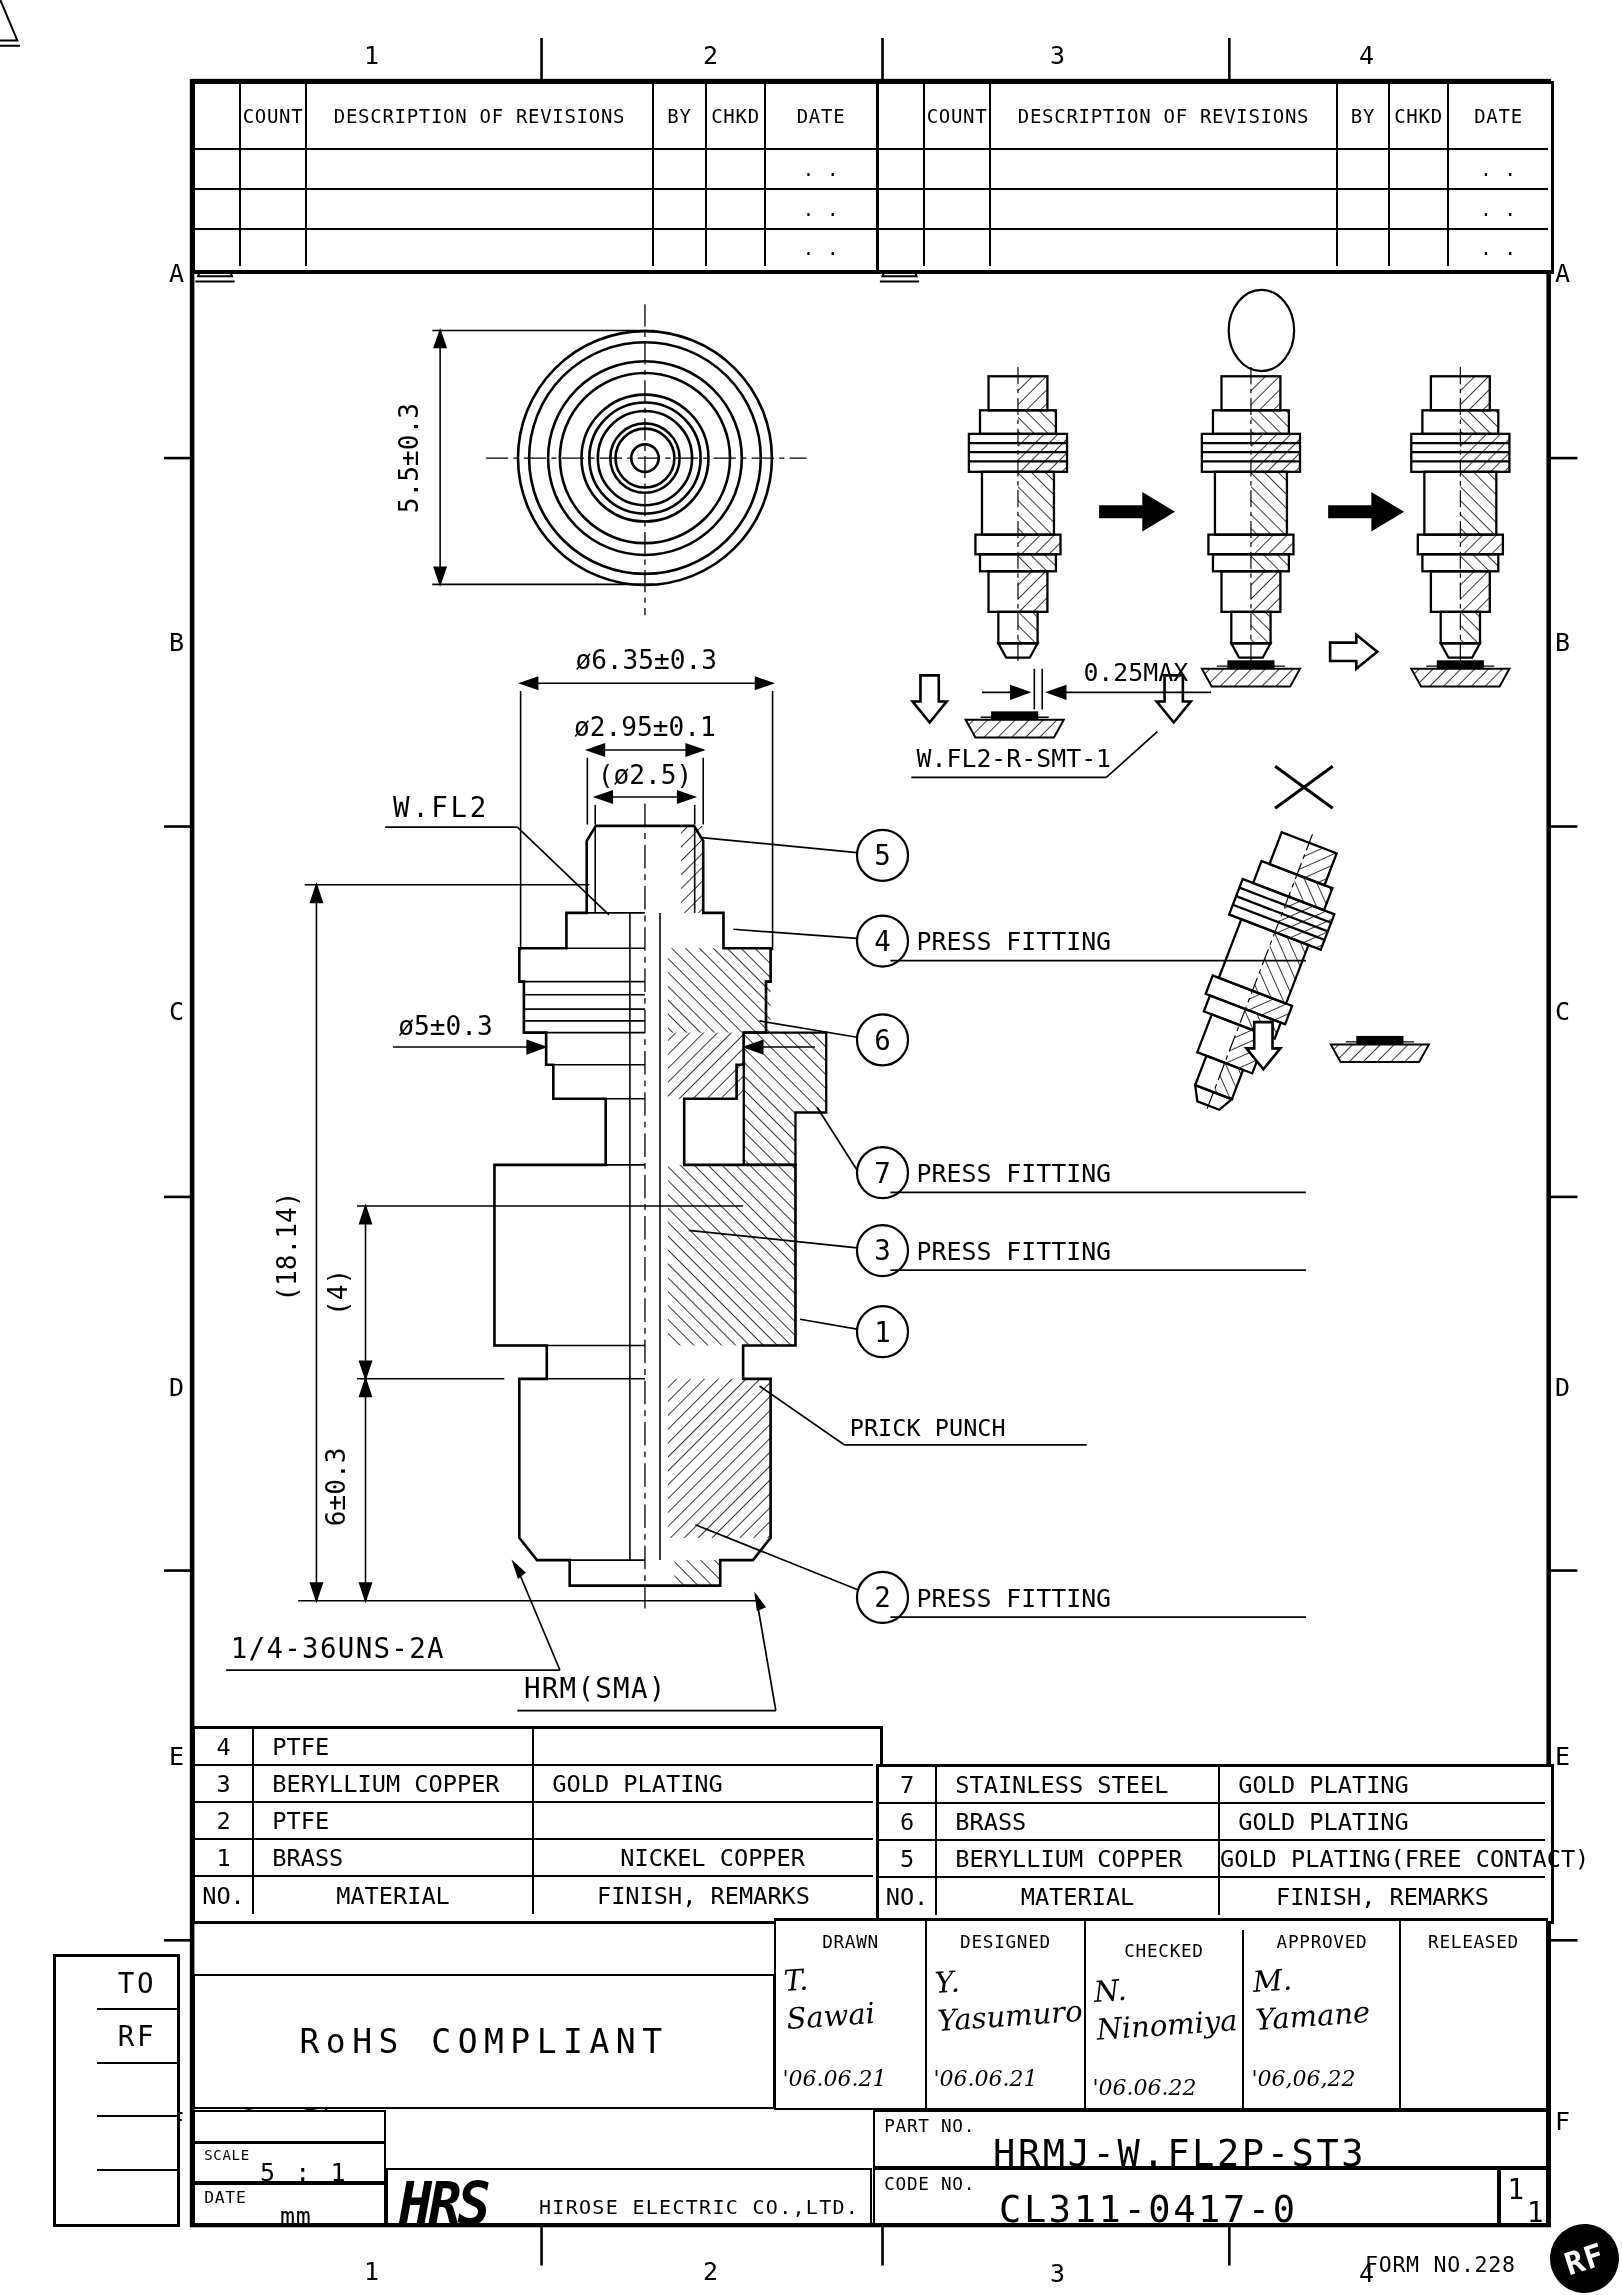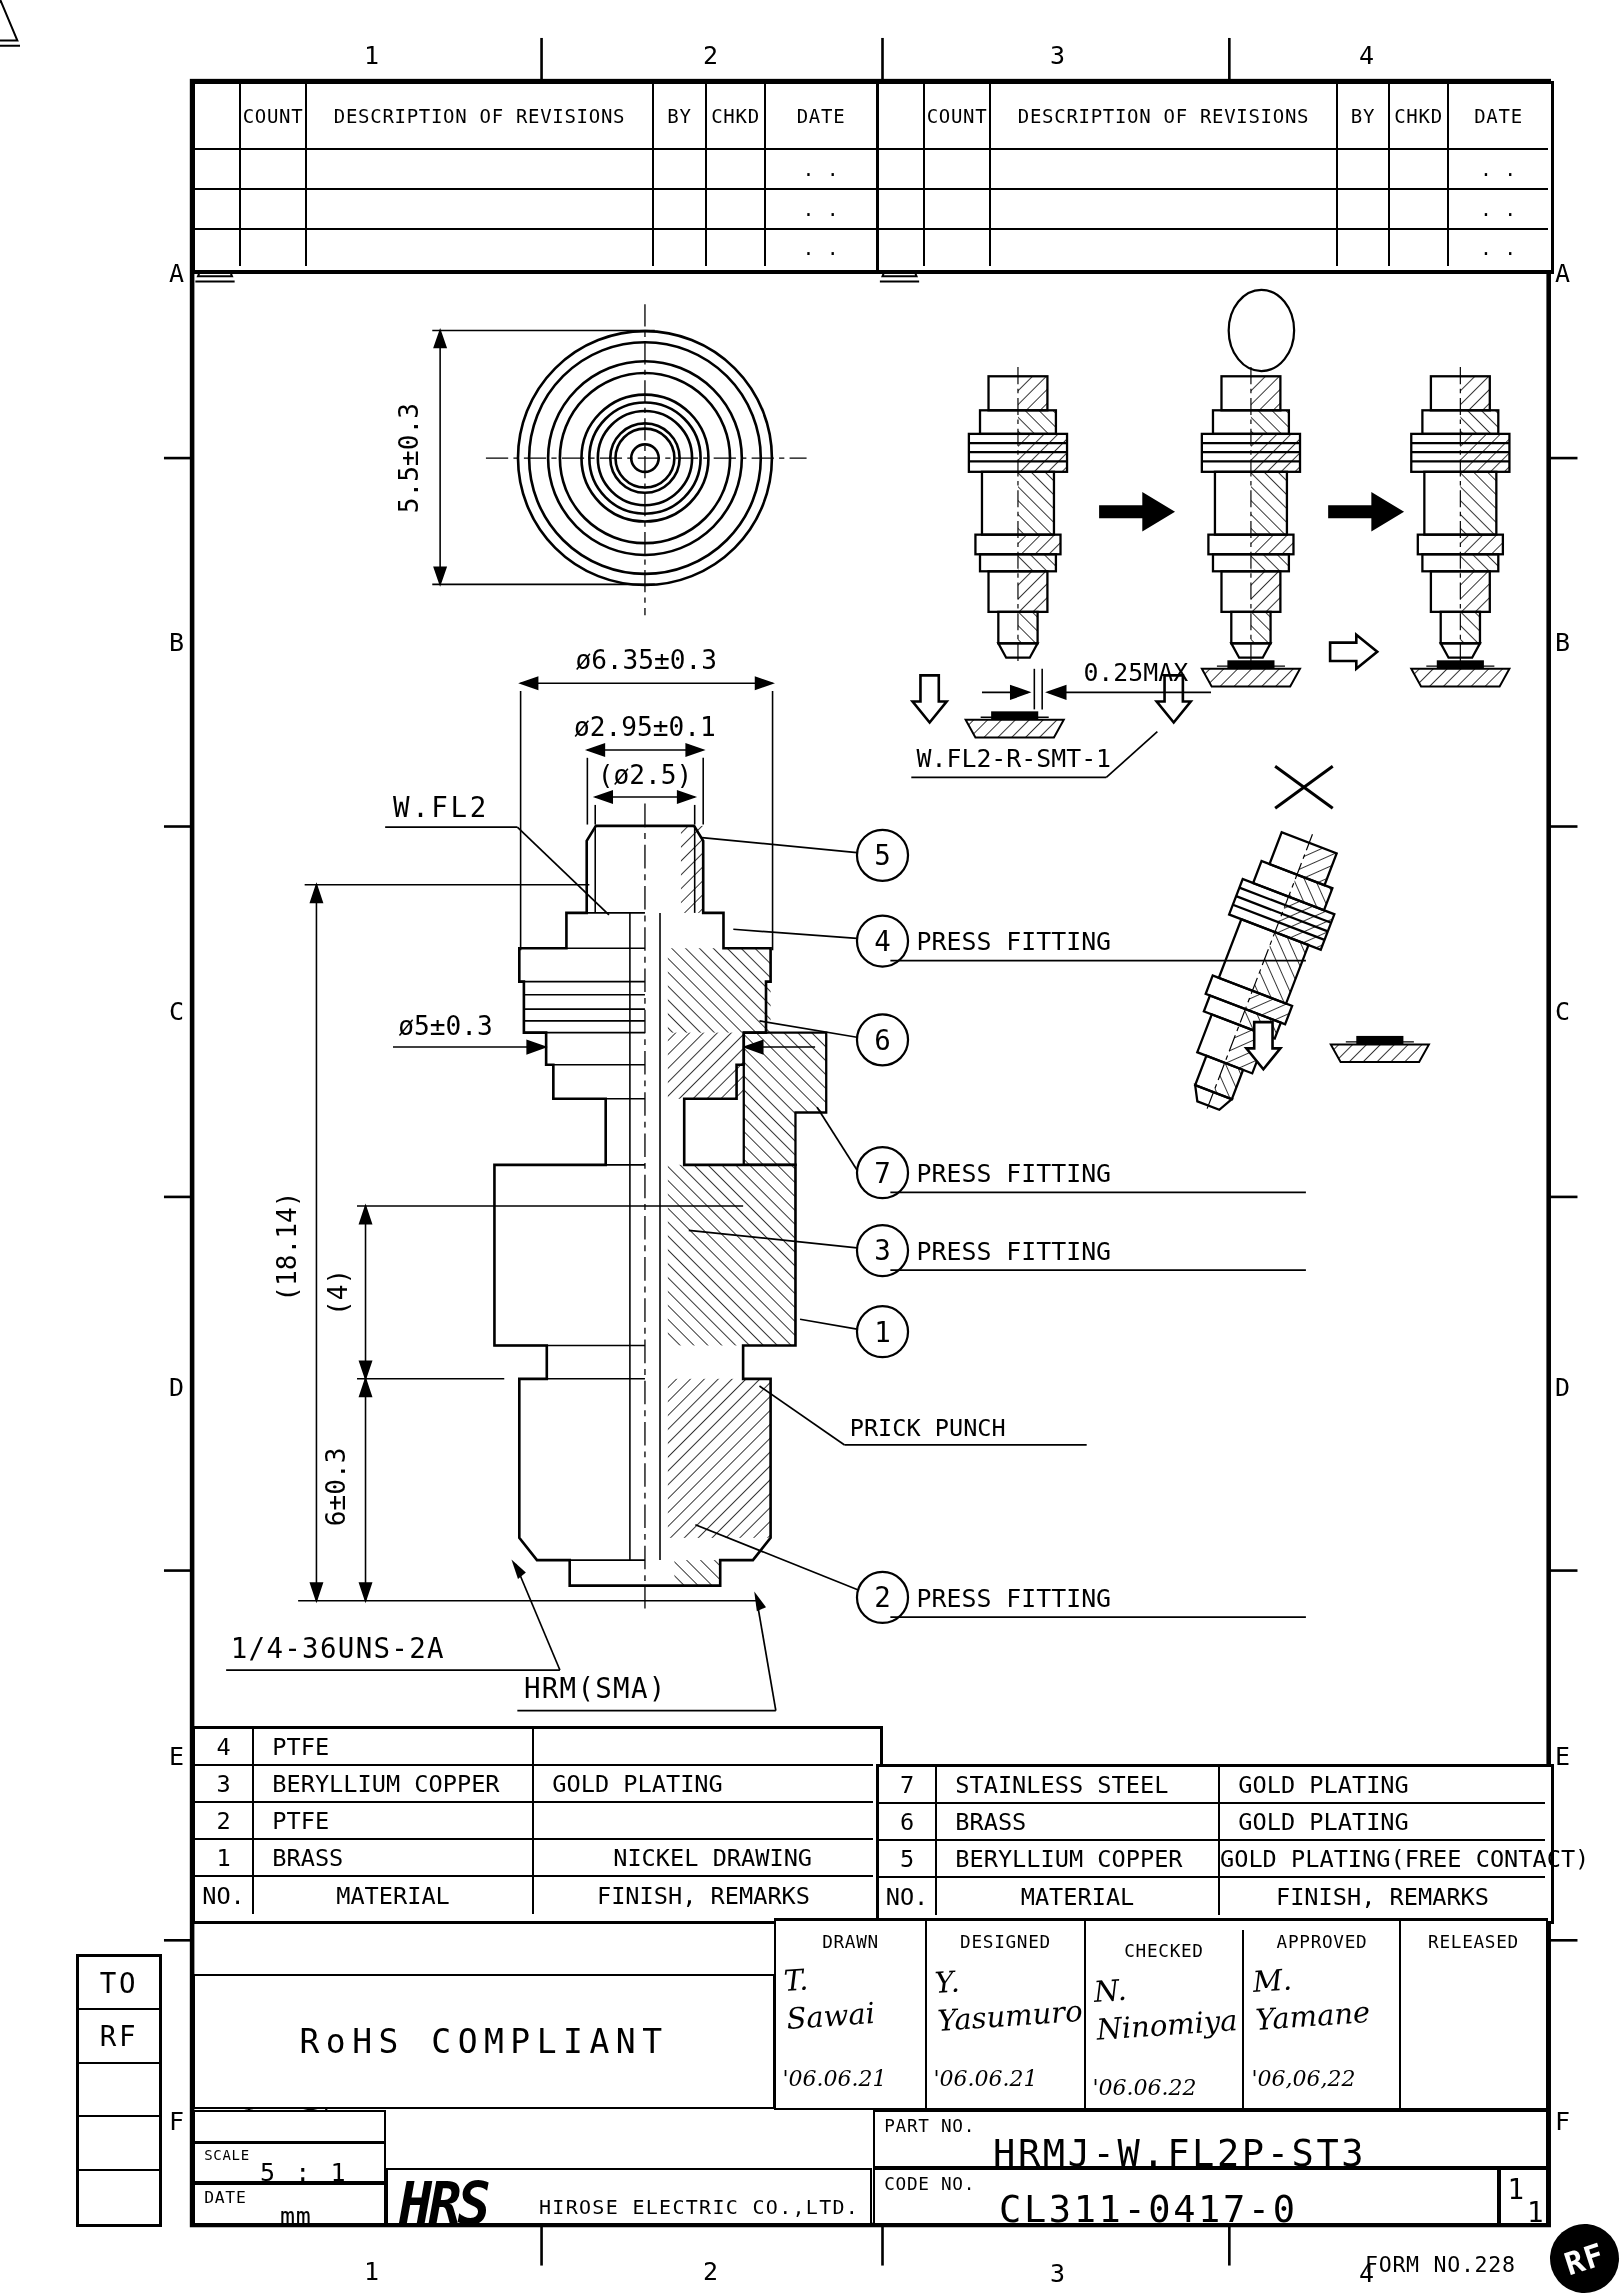--- a/index.html
+++ b/index.html
@@ -427,21 +427,21 @@
   <div class="l">PTFE</div>
   <div class="l last"></div>
   <div class="c">3</div>
   <div class="l">BERYLLIUM COPPER</div>
   <div class="l last">GOLD PLATING</div>
   <div class="c">2</div>
   <div class="l">PTFE</div>
   <div class="l last"></div>
   <div class="c">1</div>
   <div class="l">BRASS</div>
-  <div class="l last" style="justify-content:center">NICKEL DRAWING</div>
+  <div class="l last" style="justify-content:center">NICKEL COPPER</div>
   <div class="c bot">NO.</div>
   <div class="c bot">MATERIAL</div>
   <div class="c bot last">FINISH, REMARKS</div>
 </div>
 <div class="ptab" style="left:876px;top:1764px;width:672px;height:154px;grid-template-columns:58px 283px 325px;grid-template-rows:repeat(4,37px);">
   <div class="c">7</div>
   <div class="l">STAINLESS STEEL</div>
   <div class="l last">GOLD PLATING</div>
   <div class="c">6</div>
   <div class="l">BRASS</div>
@@ -510,21 +510,21 @@
 <div class="tbox" style="left:1499px;top:2168px;width:50px;height:58px;border-right-width:3.3px;border-bottom-width:3.3px;">
   <div class="tlabel" style="left:6.5px;top:2.6px;font-size:27.5px">1</div>
   <div class="tlabel" style="left:26px;top:26px;font-size:27.5px">1</div>
 </div>
 
 <div class="tlabel" style="left:1365px;top:2252px;font-size:21.6px;letter-spacing:0.7px">FORM NO.228</div>
 <div id="rfstamp">
       <span>RF</span>
     </div>
 
-<div class="torf" style="left:76px;top:1954px;width:80px;height:267px;grid-template-rows:repeat(5,1fr);">
+<div class="torf" style="left:53px;top:1954px;width:80px;height:267px;grid-template-rows:repeat(5,1fr);padding-left:41px;">
   <div>TO</div>
   <div>RF</div>
   <div></div>
   <div></div>
   <div class="bot"></div>
 </div>
 
 </div>
 
 

